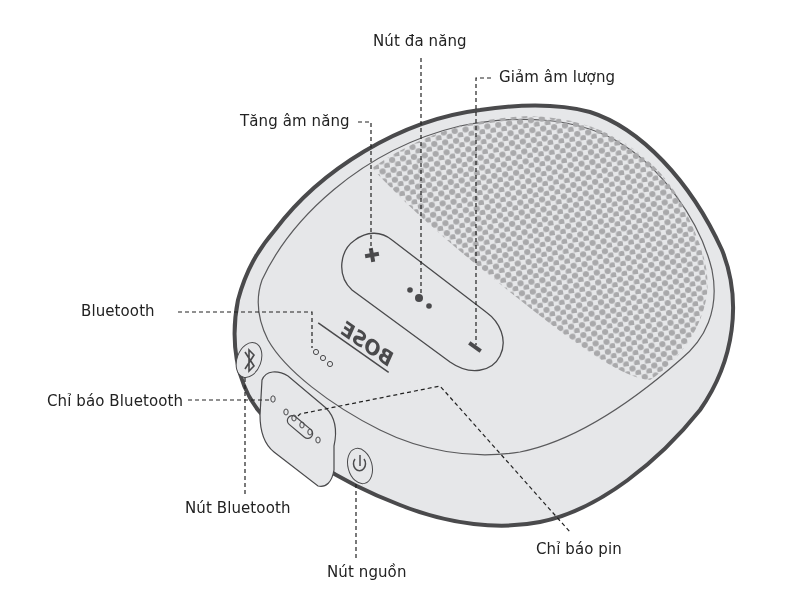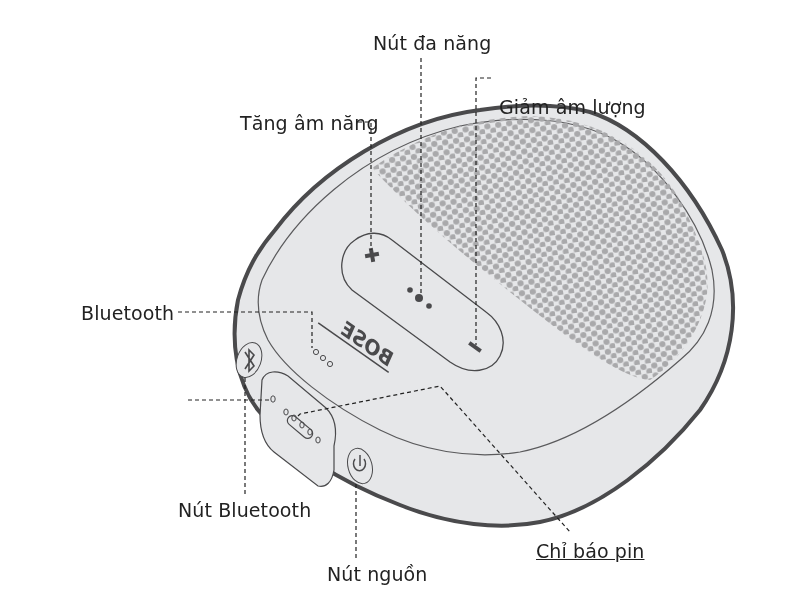--- a/index.html
+++ b/index.html
@@ -1,20 +1,20 @@
 <!DOCTYPE html>
 <html><head>
 <meta charset="utf-8">
 <style>
   html, body { margin: 0; padding: 0; background: #ffffff; }
   body { width: 800px; height: 613px; position: relative; overflow: hidden;
          font-family: "DejaVu Sans", "Liberation Sans", sans-serif; }
   #stage { position: absolute; left: 0; top: 0; width: 800px; height: 613px; }
   svg { position: absolute; left: 0; top: 0; }
-  .label { position: absolute; font-size: 19px; color: #222222; white-space: nowrap;
+  .label { position: absolute; font-size: 15px; color: #222222; white-space: nowrap;
            font-family: "DejaVu Sans", "Liberation Sans", sans-serif; letter-spacing: 0.1px; }
 </style>
 </head>
 <body>
 
 <div id="stage">
   <svg width="800" height="613" viewBox="0 0 800 613">
     <defs>
       <pattern id="grille" x="0" y="0" width="11" height="10" patternUnits="userSpaceOnUse" patternTransform="rotate(-8)">
         <ellipse cx="3" cy="3" rx="3.2" ry="3" fill="#a9a9ab"></ellipse>
@@ -123,19 +123,20 @@
 
       <path d="M245 378 L 245 495"></path>
 
       <path d="M356 484 L 356 560"></path>
 
       <path d="M298 416 L 300 414 L 440 386 L 570 532"></path>
     </g>
   </svg>
 
   <div class="label" style="left:373px; top:32px;">Nút đa năng</div>
-  <div class="label" style="left:499px; top:68px;margin-top:28px;">Giảm âm lượng</div>
+  <div class="label" style="left:499px; top:68px;">Giảm âm lượng</div>
   <div class="label" style="left:240px; top:112px;">Tăng âm năng</div>
   <div class="label" style="left:81px; top:302px;">Bluetooth</div>
-  <div class="label" style="left:178px; top:499px;">Nút Bluetooth</div>
+  <div class="label" style="left:47px; top:392px;">Chỉ báo Bluetooth</div>
+  <div class="label" style="left:185px; top:499px;">Nút Bluetooth</div>
   <div class="label" style="left:327px; top:563px;">Nút nguồn</div>
-  <div class="label" style="left:536px; top:540px;text-decoration:underline;">Chỉ báo pin</div>
+  <div class="label" style="left:536px; top:540px;">Chỉ báo pin</div>
 </div>
 
 </body></html>

